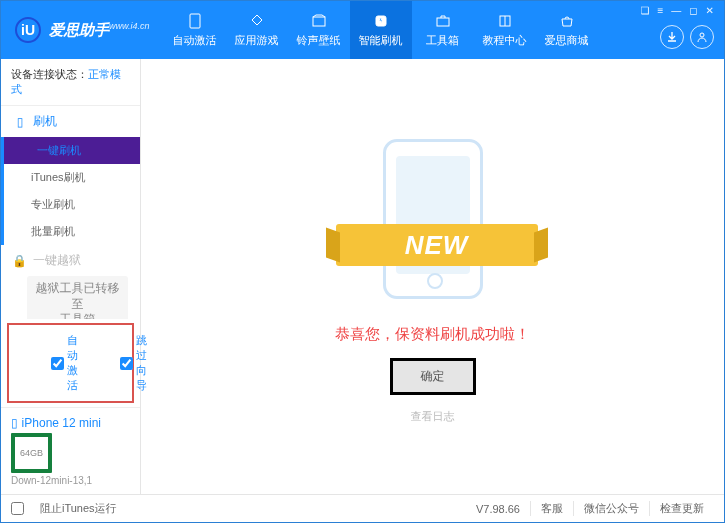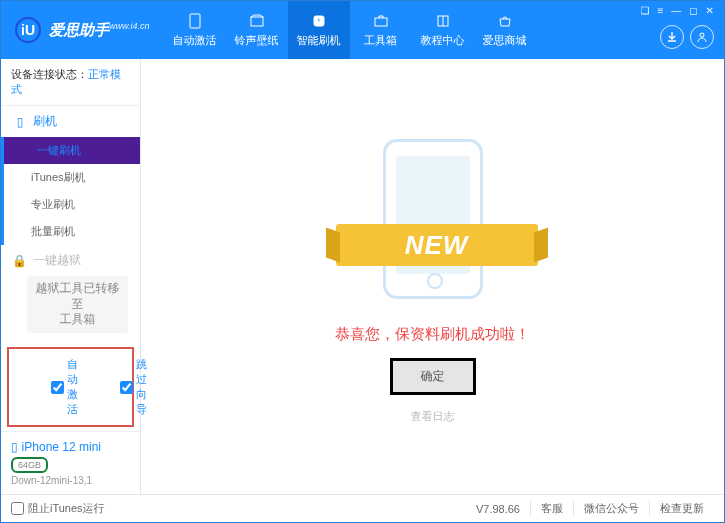--- a/index.html
+++ b/index.html
@@ -33,38 +33,38 @@
 .side-sec.blue .sec-icon { color: #1a8cff; }
 .side-sub { padding: 6px 12px 6px 30px; color: #666; font-size: 11px; cursor: pointer; }
 .side-sub.active-bar { border-left: 3px solid #1a8cff; padding-left: 27px; }
 .side-sub.sel { background: #4c1d95; color: #1a8cff; padding-left: 33px; }
 .notice { background: #f5f5f5; color: #888; font-size: 12px; padding: 5px 8px; margin: 0 12px 6px 26px; border-radius: 3px; line-height: 1.3; text-align: center; }
 .cbx-row { padding: 8px 10px; border: 2px solid #d9534f; margin: 4px 6px; display: flex; gap: 10px; font-size: 11px; }
 .cbx { display: flex; align-items: center; gap: 3px; color: #1a8cff; cursor: pointer; margin-left: 32px; }
 .cbx input { accent-color: #1a8cff; }
 .device { padding: 8px 10px; border-top: 1px solid #eee; }
 .dev-name { color: #1a8cff; font-size: 12px; display: flex; align-items: center; gap: 4px; }
-.dev-badge { display: inline-block; border: 2px solid #15803d; border-radius: 6px; padding: 1px 5px; font-size: 9px; color: #888; margin-top: 3px; }
+.dev-badge { display: inline-block; border: 4px solid #15803d; border-radius: 1px; padding: 11px 5px; font-size: 9px; color: #888; margin-top: 3px; }
 .dev-sub { font-size: 10px; color: #999; margin-top: 2px; }
 
 .main { flex: 1; display: flex; flex-direction: column; align-items: center; justify-content: center; position: relative; }
 .illus { width: 210px; height: 180px; position: relative; margin-bottom: 16px; }
 .phone { position: absolute; left: 55px; top: 10px; width: 100px; height: 160px; background: #fff; border: 3px solid #cfe4f7; border-radius: 14px; }
 .phone::before { content: ""; position: absolute; left: 10px; top: 14px; right: 10px; bottom: 22px; background: #eaf4fb; border-radius: 4px; }
 .phone::after { content: ""; position: absolute; left: 50%; bottom: 7px; width: 12px; height: 12px; margin-left: -6px; border: 2px solid #cfe4f7; border-radius: 50%; }
 .ribbon { position: absolute; left: 8px; right: 0; top: 95px; height: 42px; background: #f6c338; display: flex; align-items: center; justify-content: center; color: #fff; font-weight: 900; font-size: 26px; font-style: italic; letter-spacing: 1px; border-radius: 3px; }
 .ribbon::before, .ribbon::after { content: ""; position: absolute; top: 6px; width: 14px; height: 30px; background: #d9a41a; }
 .ribbon::before { left: -10px; transform: skewY(20deg); }
 .ribbon::after { right: -10px; transform: skewY(-20deg); }
 .msg { font-size: 15px; color: #ef4444; margin-bottom: 14px; }
 .ok-btn { border: 3px solid #000000; background: #e5e5e5; padding: 7px 28px; font-size: 12px; cursor: pointer; color: #555; }
 .log-link { margin-top: 14px; color: #bbb; font-size: 11px; cursor: pointer; }
 
 .footer { height: 28px; border-top: 1px solid #e5e5e5; display: flex; align-items: center; padding: 0 10px; font-size: 11px; color: #666; }
-.footer .left { display: flex; align-items: center; gap: 4px; cursor: pointer; }
+.footer .left { display: flex; align-items: center; gap: 16px; cursor: pointer; }
 .footer .spacer { flex: 1; }
 .footer .seg { padding: 0 10px; border-left: 1px solid #e5e5e5; cursor: pointer; }
 </style>
 </head>
 <body>
 
 <div class="app">
   <div class="topbar">
     <div class="brand">
       <div class="brand-logo">iU</div>
@@ -74,20 +74,28 @@
       </div>
     </div>
     <div class="navs" id="navs">
         <div class="nav-item">
           <div class="nav-icon">
             <svg width="16" height="16" viewBox="0 0 16 16">
               <rect x="3" y="1" width="10" height="14" rx="1" stroke="#fff" fill="none"></rect>
             </svg>
           </div>
           <span>自动激活</span>
+        </div>
+        <div class="nav-item">
+          <div class="nav-icon">
+            <svg width="16" height="16" viewBox="0 0 16 16">
+              <path d="M8 2l5 5-5 5-5-5z" stroke="#fff" fill="none"></path>
+            </svg>
+          </div>
+          <span>应用游戏</span>
         </div>
         <div class="nav-item">
           <div class="nav-icon">
             <svg width="16" height="16" viewBox="0 0 16 16">
               <rect x="2" y="4" width="12" height="9" stroke="#fff" fill="none"></rect>
               <path d="M2 4l3-2h6l3 2" stroke="#fff" fill="none"></path>
             </svg>
           </div>
           <span>铃声壁纸</span>
         </div>

